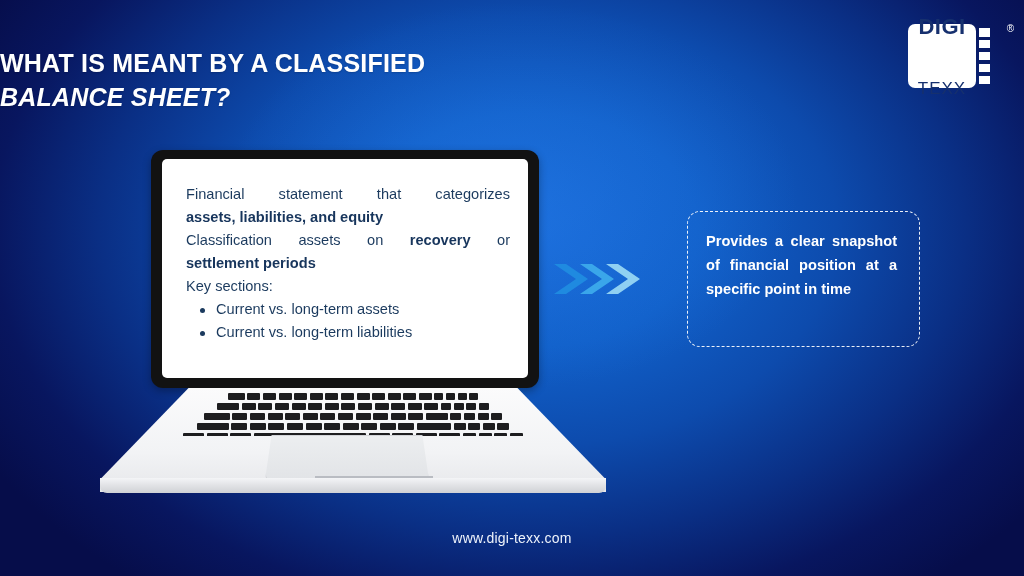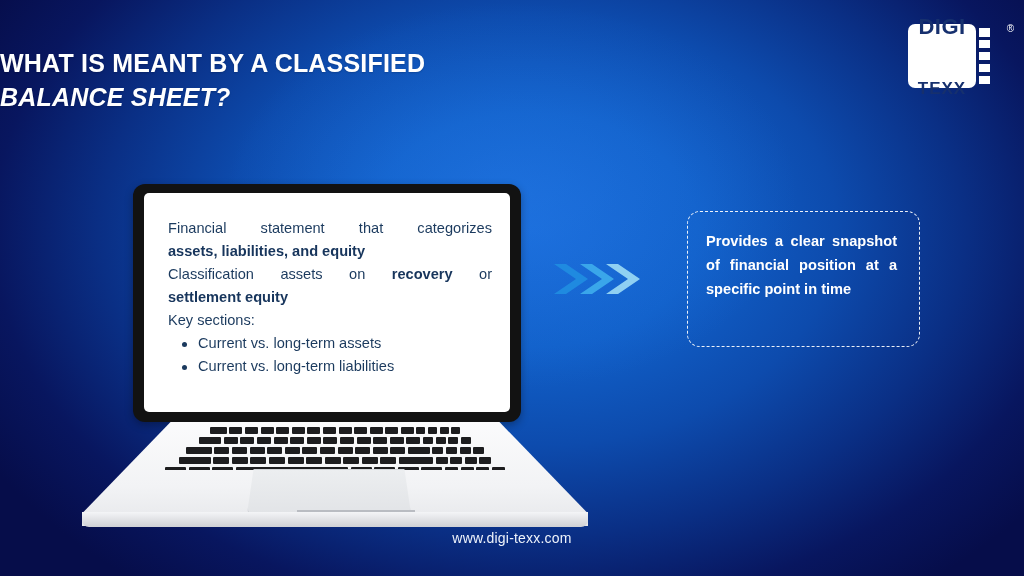--- a/index.html
+++ b/index.html
@@ -49,36 +49,36 @@
     width:68px; height:64px;
     background:#ffffff;
     border-radius:7px;
     display:flex; flex-direction:column;
     align-items:center; justify-content:center;
     color:#16306e;
     line-height:1;
   }
   .logo-digi{ font-size:22px; font-weight:bold; letter-spacing:.5px; font-family:"Liberation Sans",sans-serif; }
   .logo-rule{ width:44px; height:2px; background:#16306e; margin:3px 0 3px; }
-  .logo-texx{ font-size:17px; font-weight:bold; letter-spacing:1px;margin-top:36px; }
+  .logo-texx{ font-size:17px; font-weight:normal; letter-spacing:1px;margin-top:36px; }
   .logo-strip{
     width:16px; height:64px;
     margin-left:3px;
     display:flex; flex-direction:column;
     justify-content:space-between;
     padding:4px 0;
   }
   .logo-strip i{ display:block; width:11px; height:8.5px; background:#fff; }
   .logo-reg{
     position:absolute; top:-1px; right:-10px;
     font-size:10px; color:#ffffff; font-weight:normal;
   }
 
   
-  .laptop{ position:absolute; left:82px; top:150px; width:506px; height:348px; z-index:5;margin-top:34px; }
+  .laptop{ position:absolute; left:100px; top:150px; width:506px; height:348px; z-index:5; }
 
   .lid{
     position:absolute; left:51px; top:0;
     width:388px; height:238px;
     background:#121212;
     border-radius:12px;
     box-shadow:0 3px 9px rgba(0,0,0,.32);
   }
   .screen{
     position:absolute; left:11px; top:9px; right:11px; bottom:10px;
@@ -207,21 +207,21 @@
       <div class="screen">
         <div class="screen-body">
           <div class="just">Financial statement that categorizes</div>
           <div>
             <b>assets, liabilities, and equity</b>
           </div>
           <div class="just">
             <span>Classification assets on </span><b>recovery</b><span> or</span>
           </div>
           <div>
-            <b>settlement equity</b>
+            <b>settlement periods</b>
           </div>
           <div>Key sections:</div>
           <ul class="keylist">
             <li>Current vs. long-term assets</li>
             <li>Current vs. long-term liabilities</li>
           </ul>
         </div>
       </div>
     </div>
 

